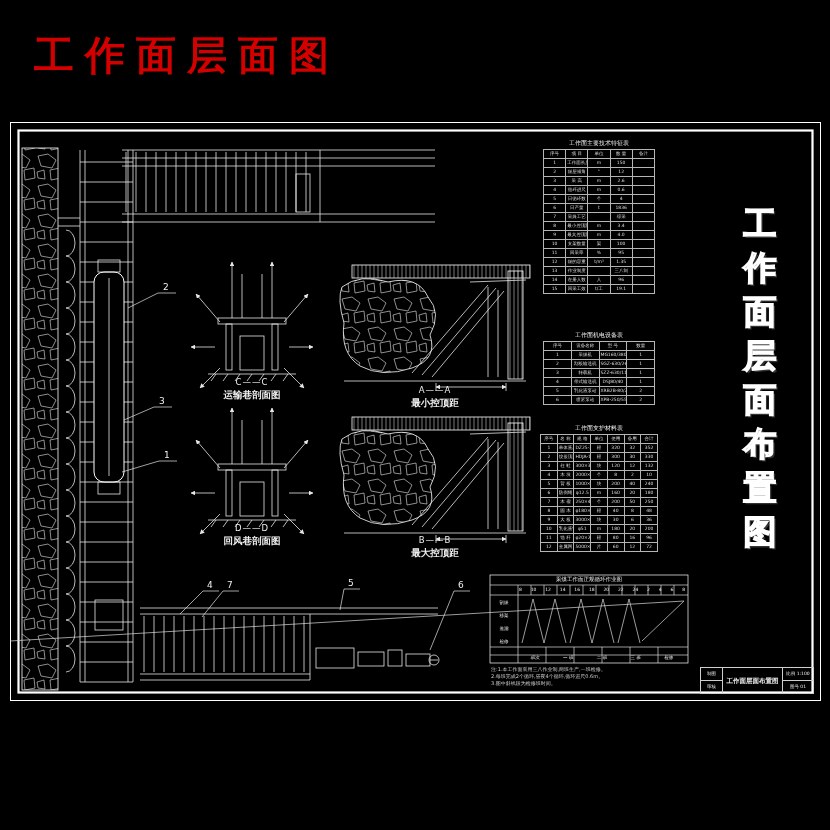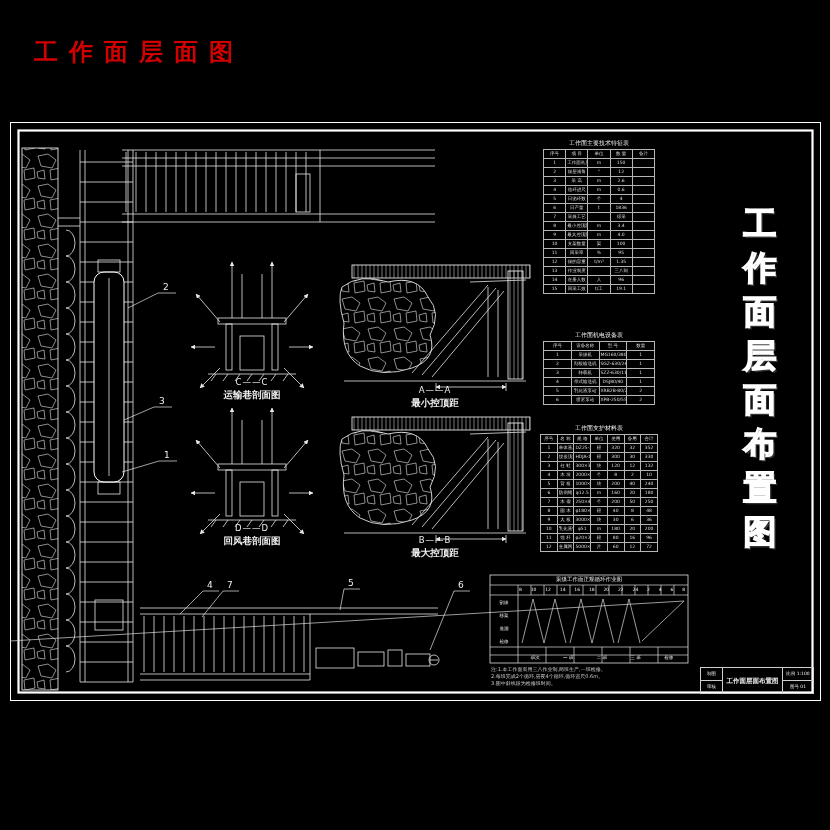--- a/index.html
+++ b/index.html
@@ -1,20 +1,20 @@
 <!DOCTYPE html>
 <html><head>
 <meta charset="utf-8">
 <style>
   * { margin:0; padding:0; box-sizing:border-box; }
   html,body { background:#000; }
   body { width:830px; height:830px; font-family:"DejaVu Sans",sans-serif; position:relative; overflow:hidden; }
   .stage { position:absolute; left:0; top:0; width:830px; height:830px; background:#000; }
 
-  .red-title { position:absolute; left:34px; top:36px; font-size:24px; font-weight:bold;
+  .red-title { position:absolute; left:34px; top:28px; font-size:40px; font-weight:bold;
                color:#d40000; letter-spacing:11px; font-family:"Liberation Serif","DejaVu Serif",serif; white-space:nowrap; }
 
   .frame-svg { position:absolute; left:10px; top:122px; }
   .frame-svg text { fill:#f0f0f0; font-family:"DejaVu Sans",sans-serif; }
   .frame-svg .lbl { font-size:8.5px; letter-spacing:1px; }
   .frame-svg .cap { font-size:9.5px; font-weight:bold; }
   .frame-svg .bal { font-size:9px; }
 
   .tbl { position:absolute; color:#fff; }
   .tbl-title { font-size:6px; text-align:center; margin-bottom:1px; white-space:nowrap; color:#eee; }

